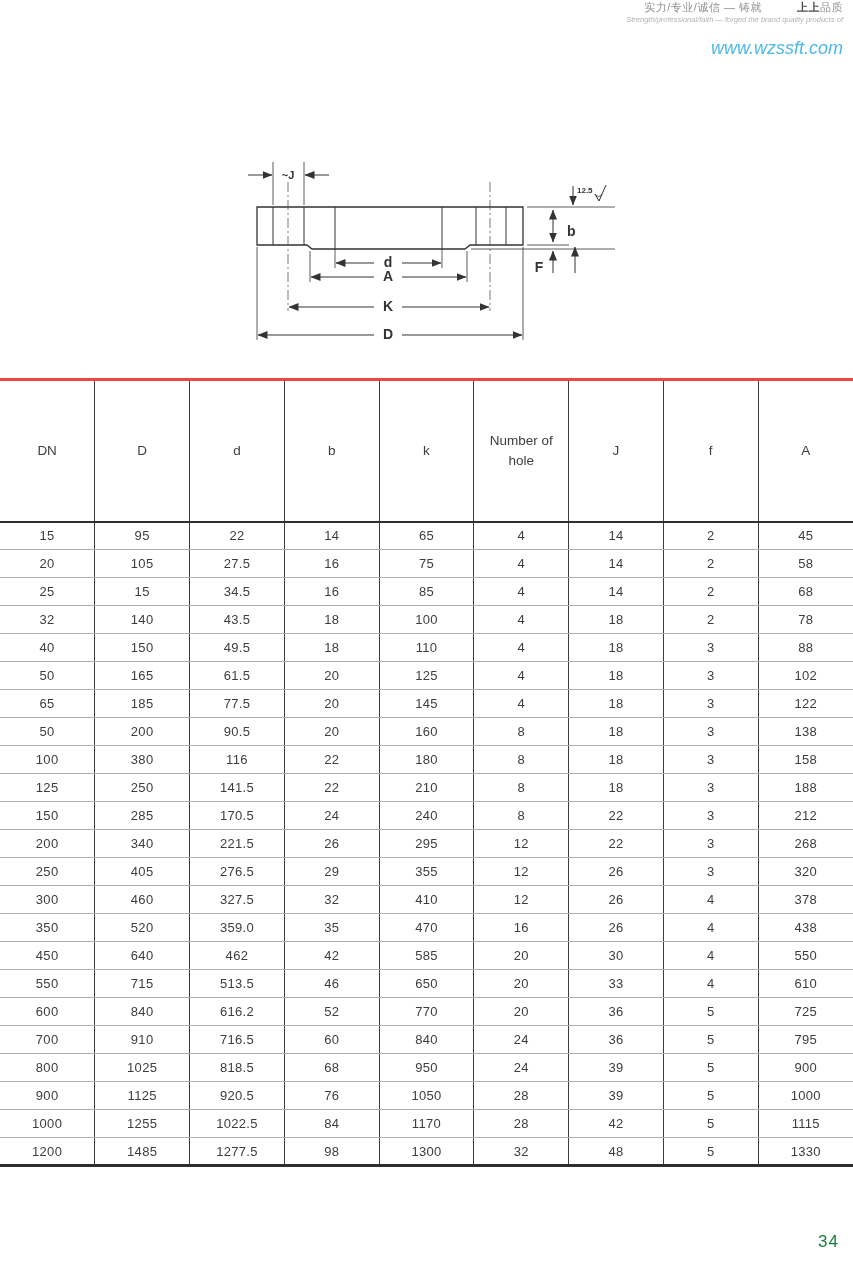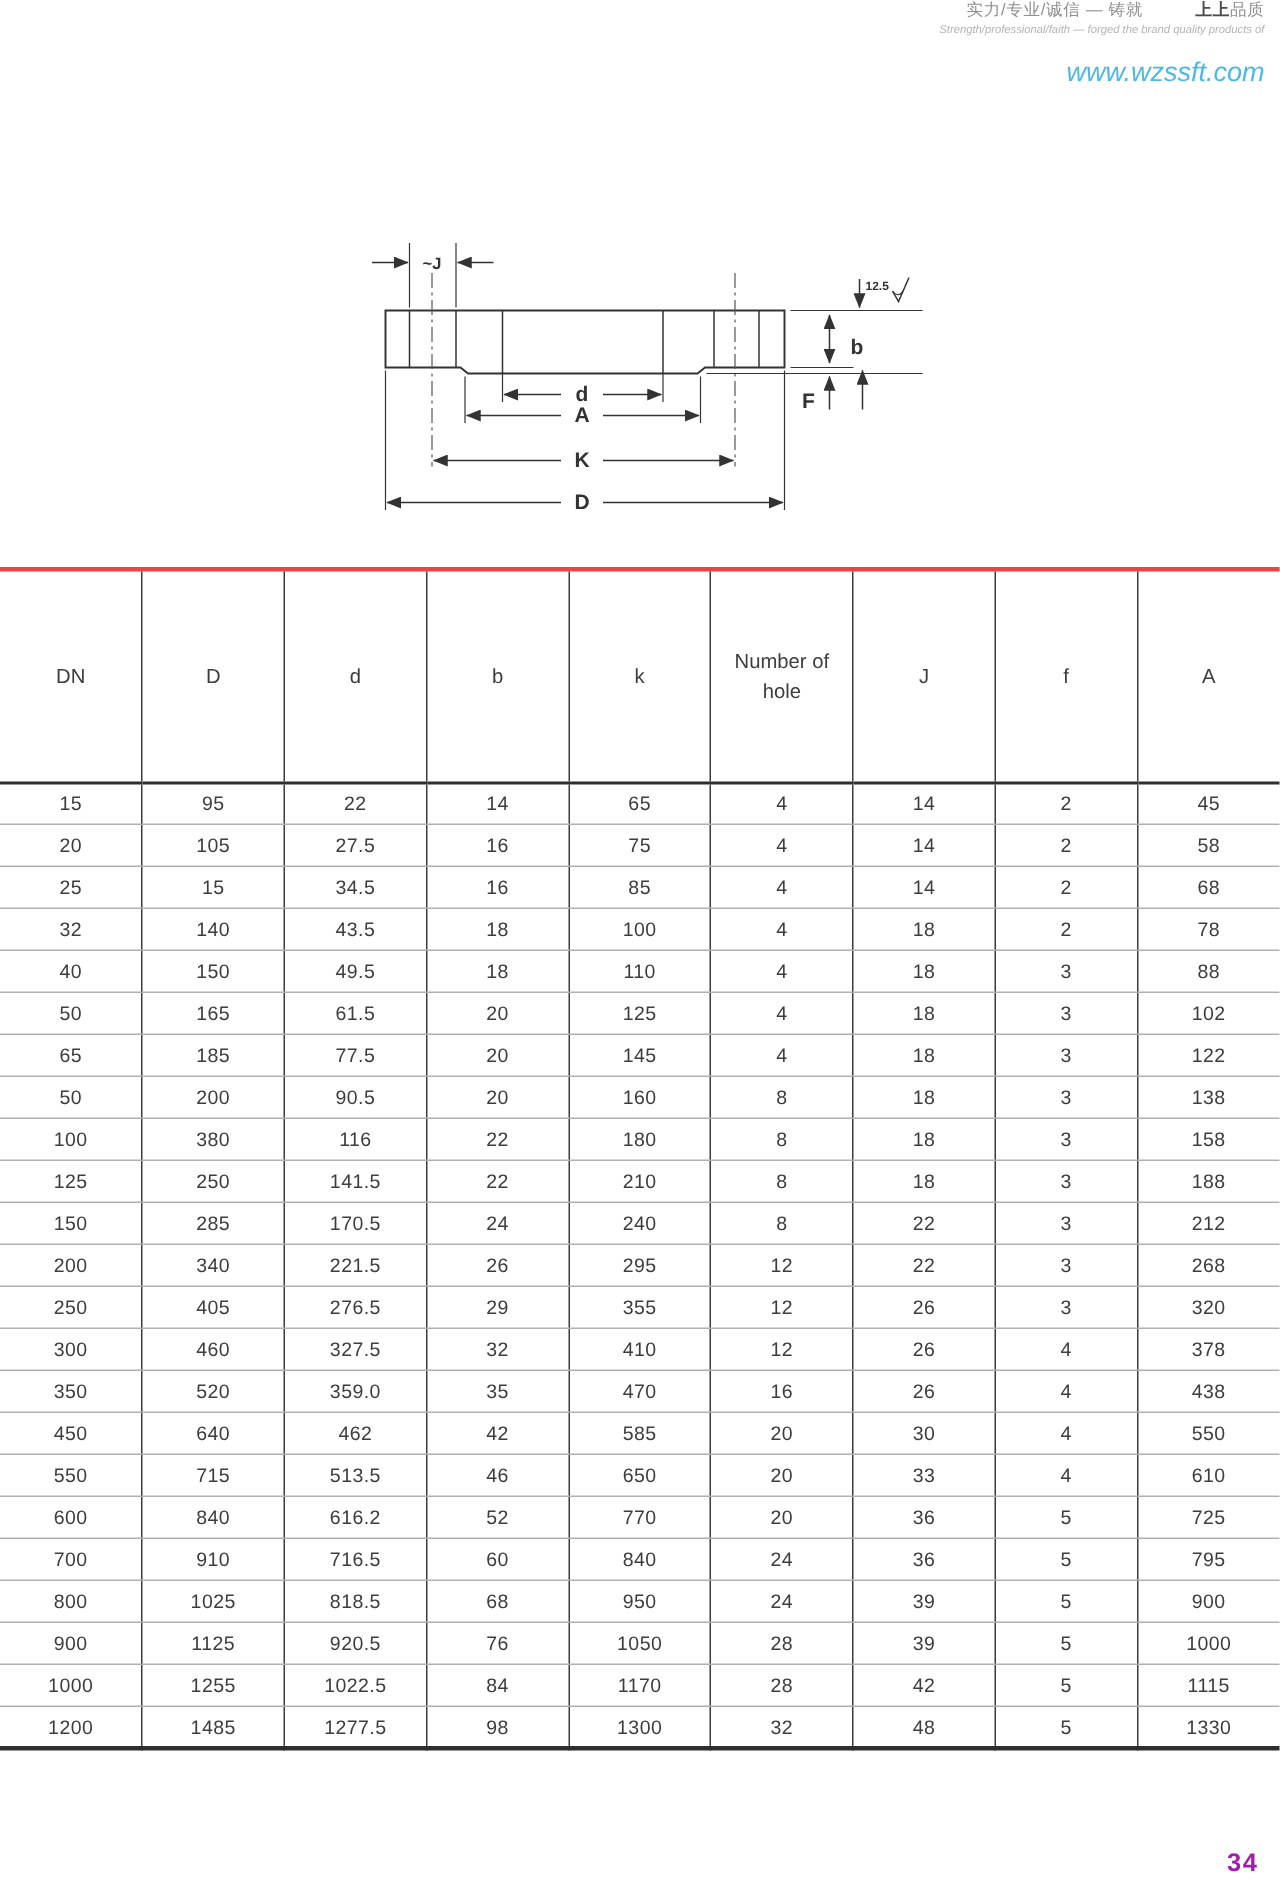--- a/index.html
+++ b/index.html
@@ -57,21 +57,21 @@
     text-align: center; vertical-align: middle;
     border-right: 1px solid #3c3c3c;
     border-bottom: 1px solid #b0b0b0;
     letter-spacing: 0.3px;
   }
   .spec-table th:last-child, .spec-table td:last-child { border-right: none; }
   .spec-table tbody tr:last-child td { border-bottom: none; text-align: center; }
 
   .page-number {
     position: absolute; right: 14px; top: 1232px;
-    font-size: 17px; color: #a21caf; letter-spacing: 1px; font-weight: bold;
+    font-size: 17px; color: #15803d; letter-spacing: 1px;
   }
 </style>
 </head>
 <body>
 
 <div class="page">
 
   <div class="brand-block">
     <div class="tagline-zh"><span>实力/专业/诚信 — 铸就</span><b>上上</b><span>品质</span></div>
     <div class="tagline-en">Strength/professional/faith — forged the brand quality products of</div>

